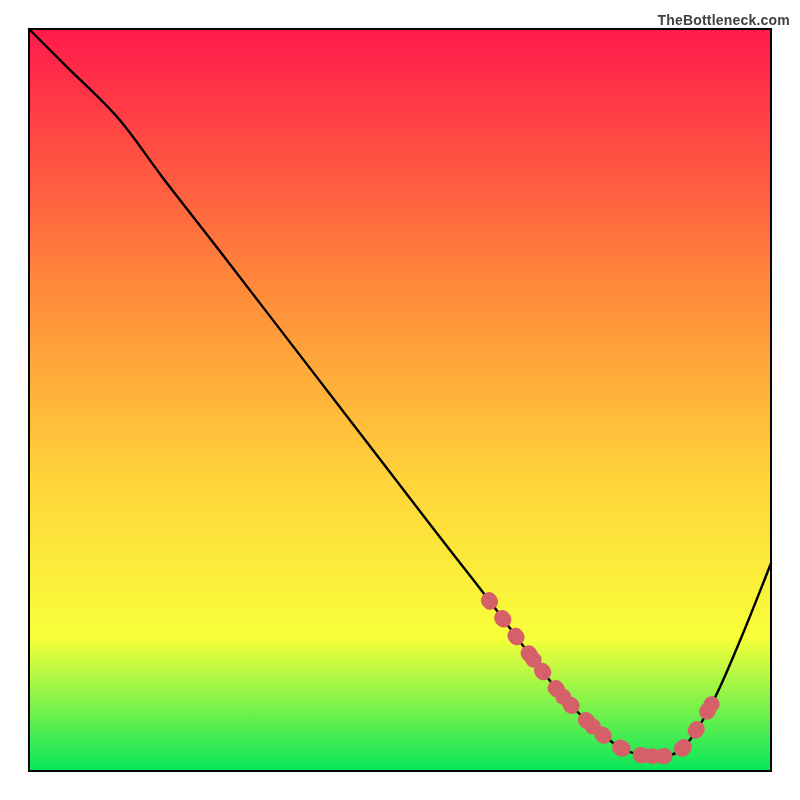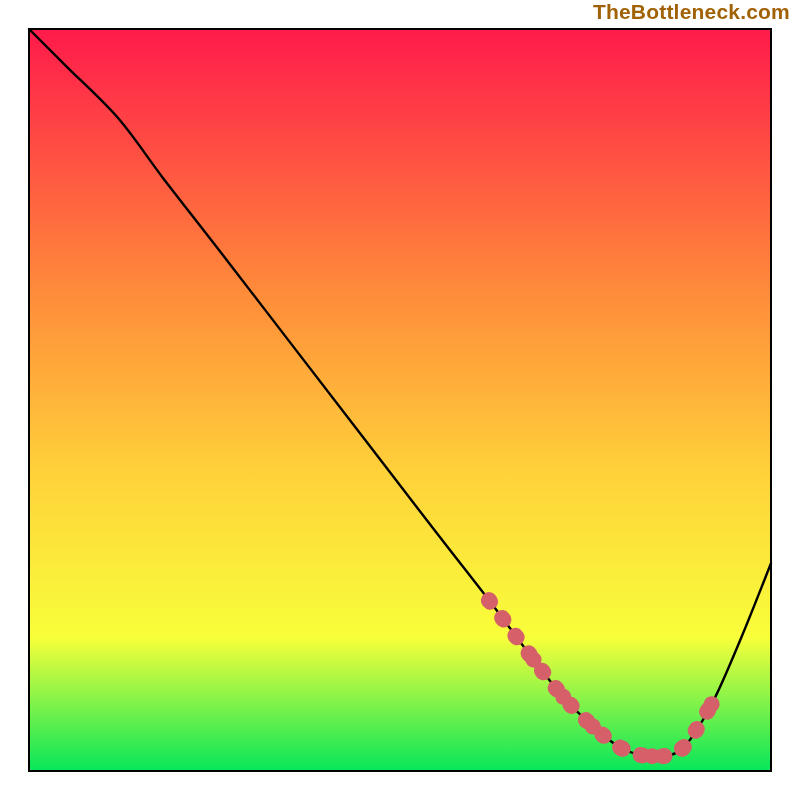--- a/index.html
+++ b/index.html
@@ -11,25 +11,25 @@
     overflow: hidden;
     font-family: Arial, Helvetica, sans-serif;
   }
   .chart-container {
     position: relative;
     width: 800px;
     height: 800px;
   }
   .watermark {
     position: absolute;
-    top: 0;
+    top: 12px;
     right: 10px;
-    font-size: 21px;
+    font-size: 14px;
     font-weight: 600;
-    color: #a16207;
+    color: #404040;
     letter-spacing: 0.2px;
     z-index: 10;
   }
   svg {
     position: absolute;
     left: 0; top: 0;
     width: 800px;
     height: 800px;
   }
 </style>

